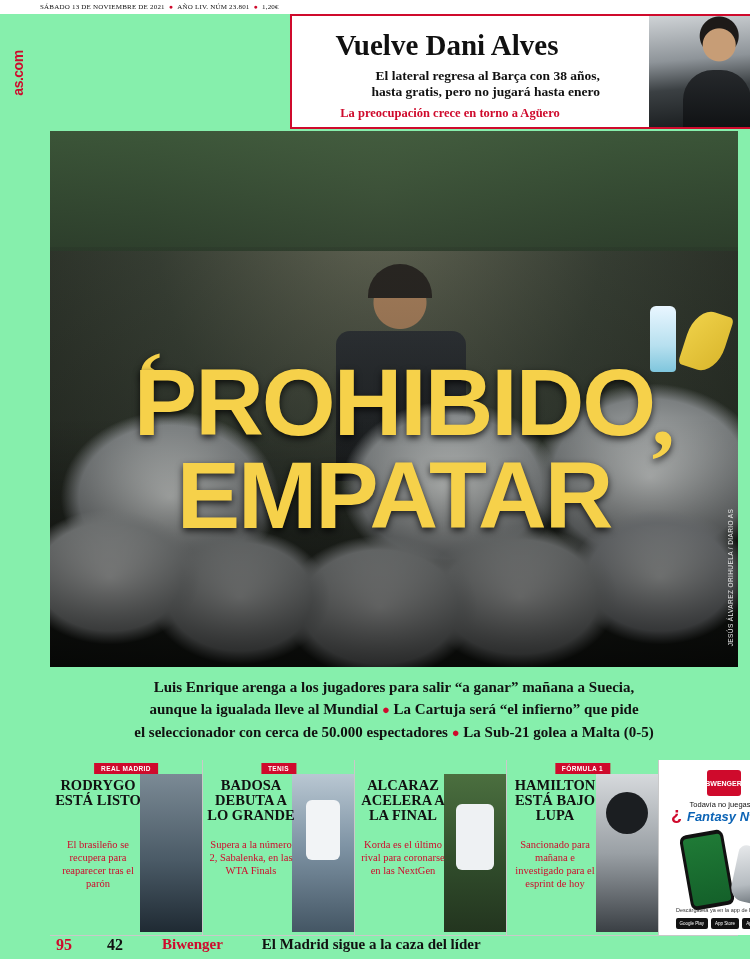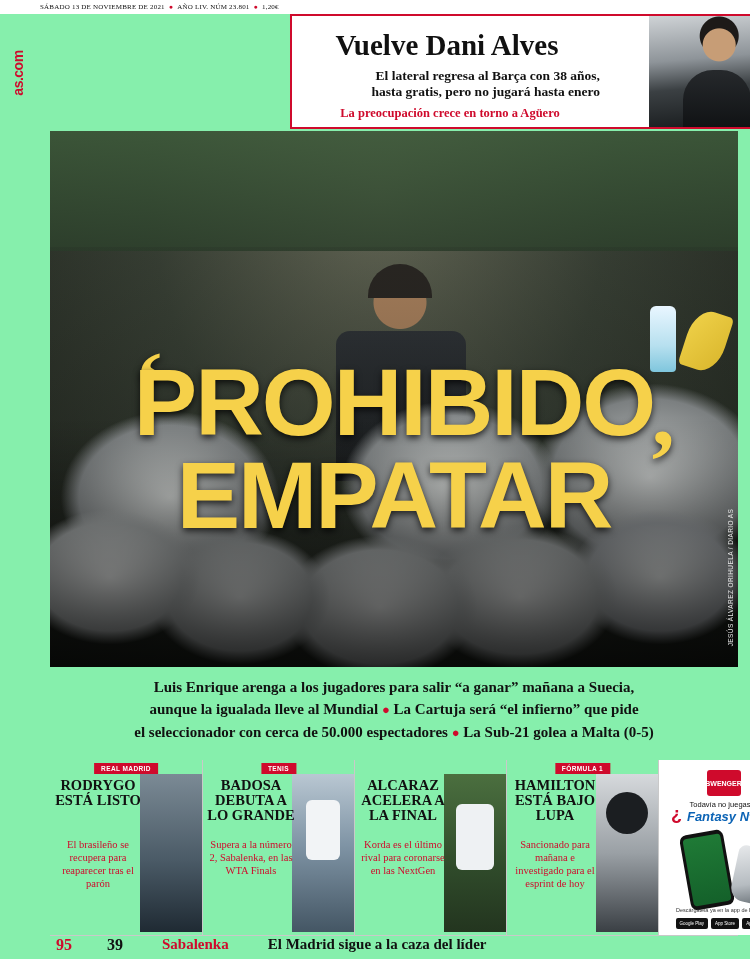--- a/index.html
+++ b/index.html
@@ -429,18 +429,18 @@
       <div class="stores">
         <span class="store">Google Play</span>
         <span class="store">App Store</span>
         <span class="store">AppGallery</span>
       </div>
     </div>
   </div>
 
   <div class="euro">
     <span class="score">95</span>
-    <span class="score2">39</span>
-    <span class="comp">Sabalenka</span>
+    <span class="score2">42</span>
+    <span class="comp">Biwenger</span>
     <span class="txt">El Madrid sigue a la caza del líder</span>
   </div>
 
 </div>
 
 </body></html>

